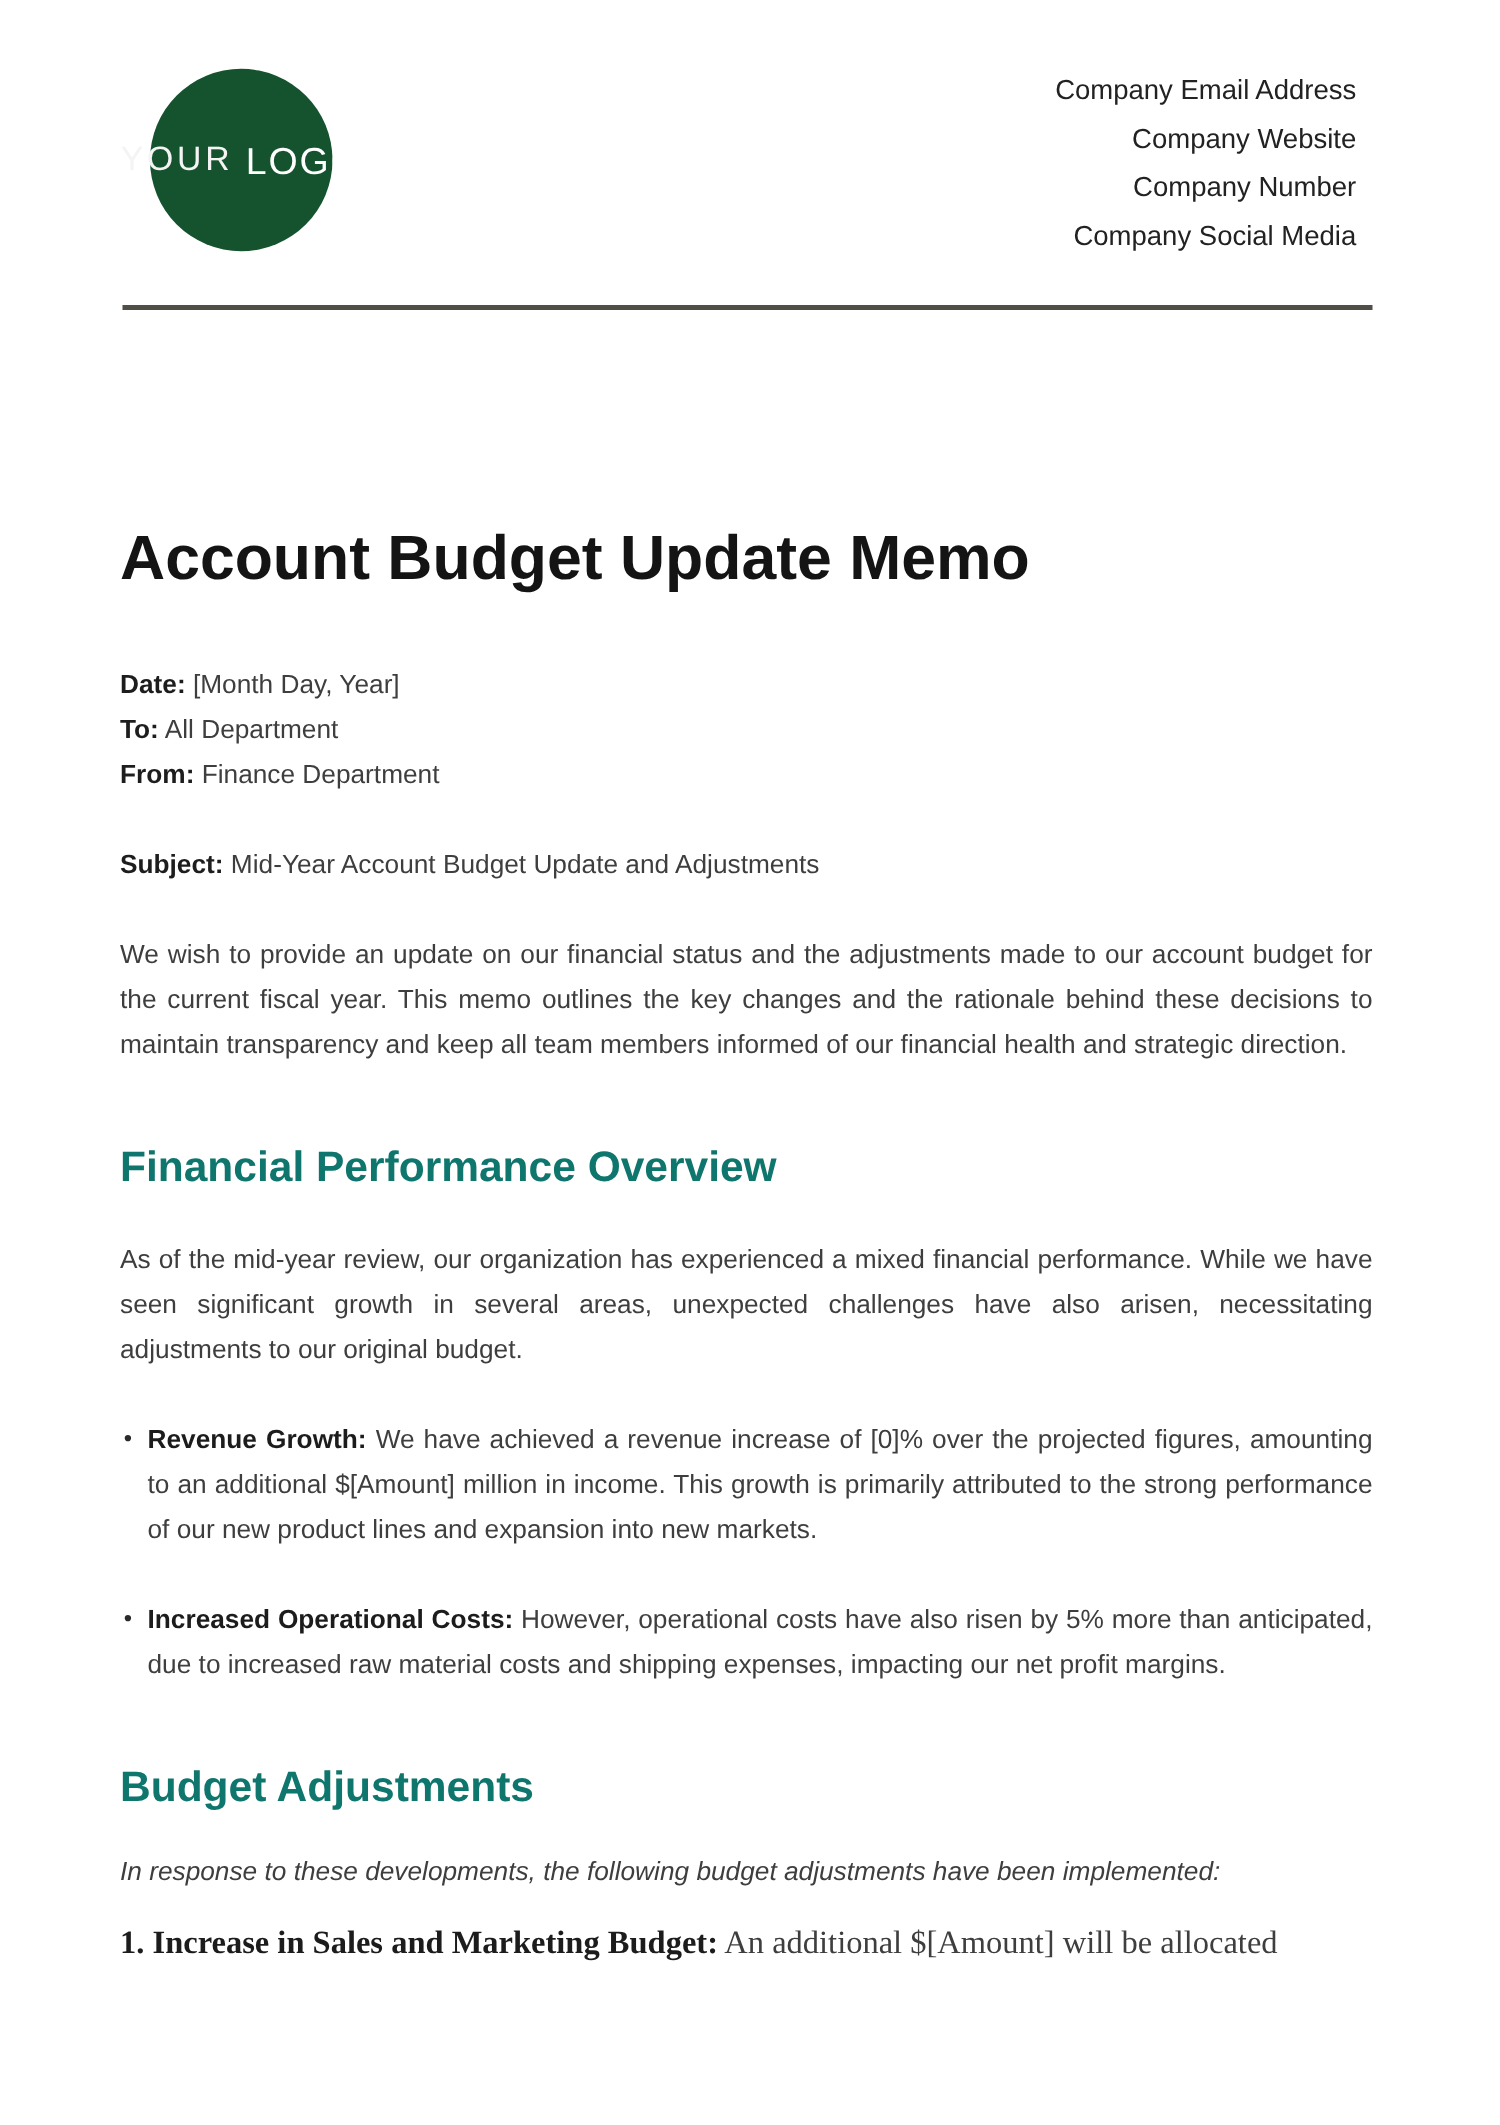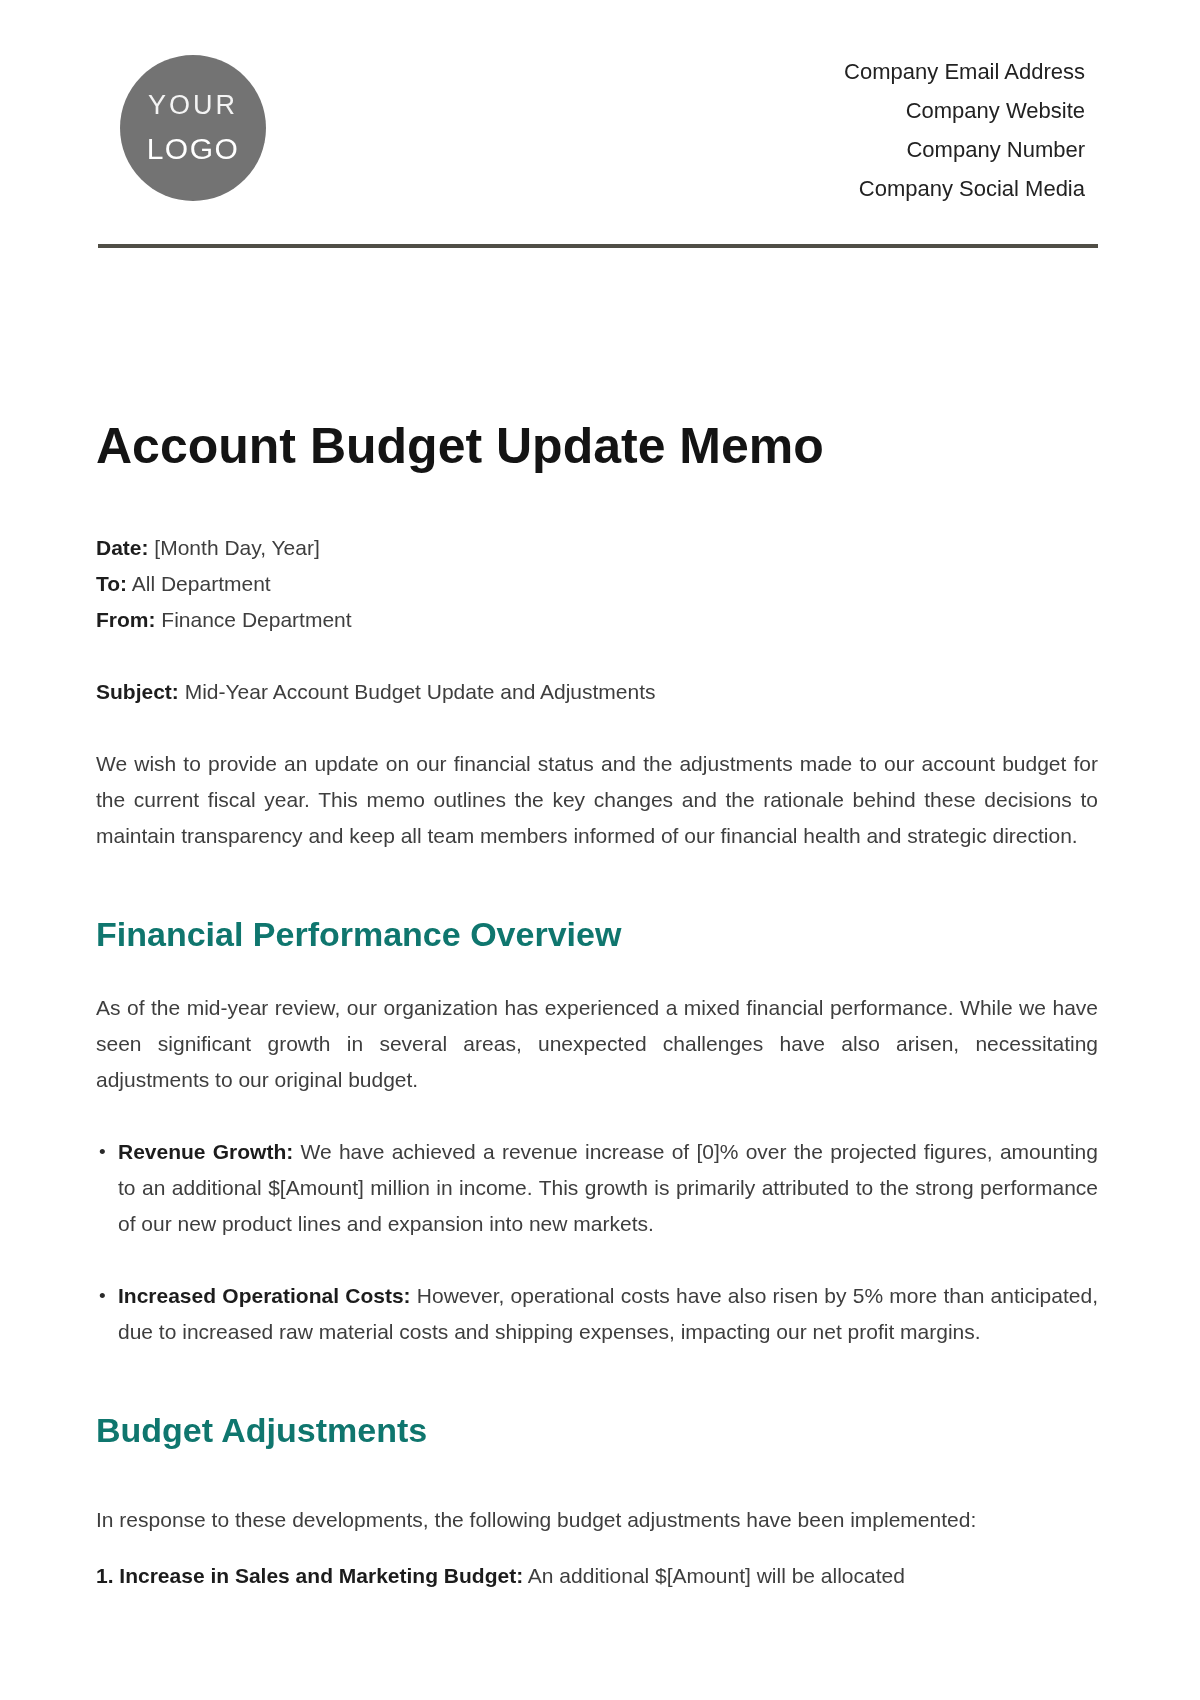--- a/index.html
+++ b/index.html
@@ -24,24 +24,23 @@
     justify-content: space-between;
     align-items: flex-start;
     padding-top: 48px;
   }
   .logo {
     width: 146px;
     height: 146px;
     margin-left: 24px;
     margin-top: 7px;
     border-radius: 50%;
-    background: #737373;
+    background: #14532d;
     color: #ffffff;
     display: flex;
-    flex-direction: column;
     align-items: center;
     justify-content: center;
     flex: 0 0 auto;
     gap: 10px;
   }
   .logo-top {
     font-size: 27px;
     font-weight: 400;
     letter-spacing: 3px;
     color: #f4f4f4;
@@ -107,21 +106,21 @@
   .intro { margin-top: 36px; }
 
   .section-heading {
     margin: 60px 0 0 0;
     font-size: 34px;
     line-height: 40px;
     font-weight: 700;
     color: #0f766e;
   }
   .section-para { margin-top: 36px; }
-  .section-para-tight { margin-top: 52px; }
+  .section-para-tight { margin-top: 30px; font-style: italic; }
 
   
   .bullet-list { margin-top: 36px; }
   .bullet {
     position: relative;
     padding-left: 22px;
     font-size: 21px;
     line-height: 36px;
     color: #3e3e3e;
     text-align: justify;
@@ -131,24 +130,25 @@
     position: absolute;
     left: 3px;
     top: 0;
     font-size: 19px;
     color: #2a2a2a;
   }
   .lead { font-weight: 700; color: #1c1c1c; }
 
   .numbered-item {
     margin-top: 20px;
-    font-size: 21px;
+    font-size: 26px;
     line-height: 36px;
     color: #3e3e3e;
     text-align: justify;
+    font-family: Liberation Serif, serif;
   }
 </style>
 </head>
 <body>
 
 <div class="page">
 
   <div class="header">
     <div class="logo">
       <span class="logo-top">YOUR</span>

